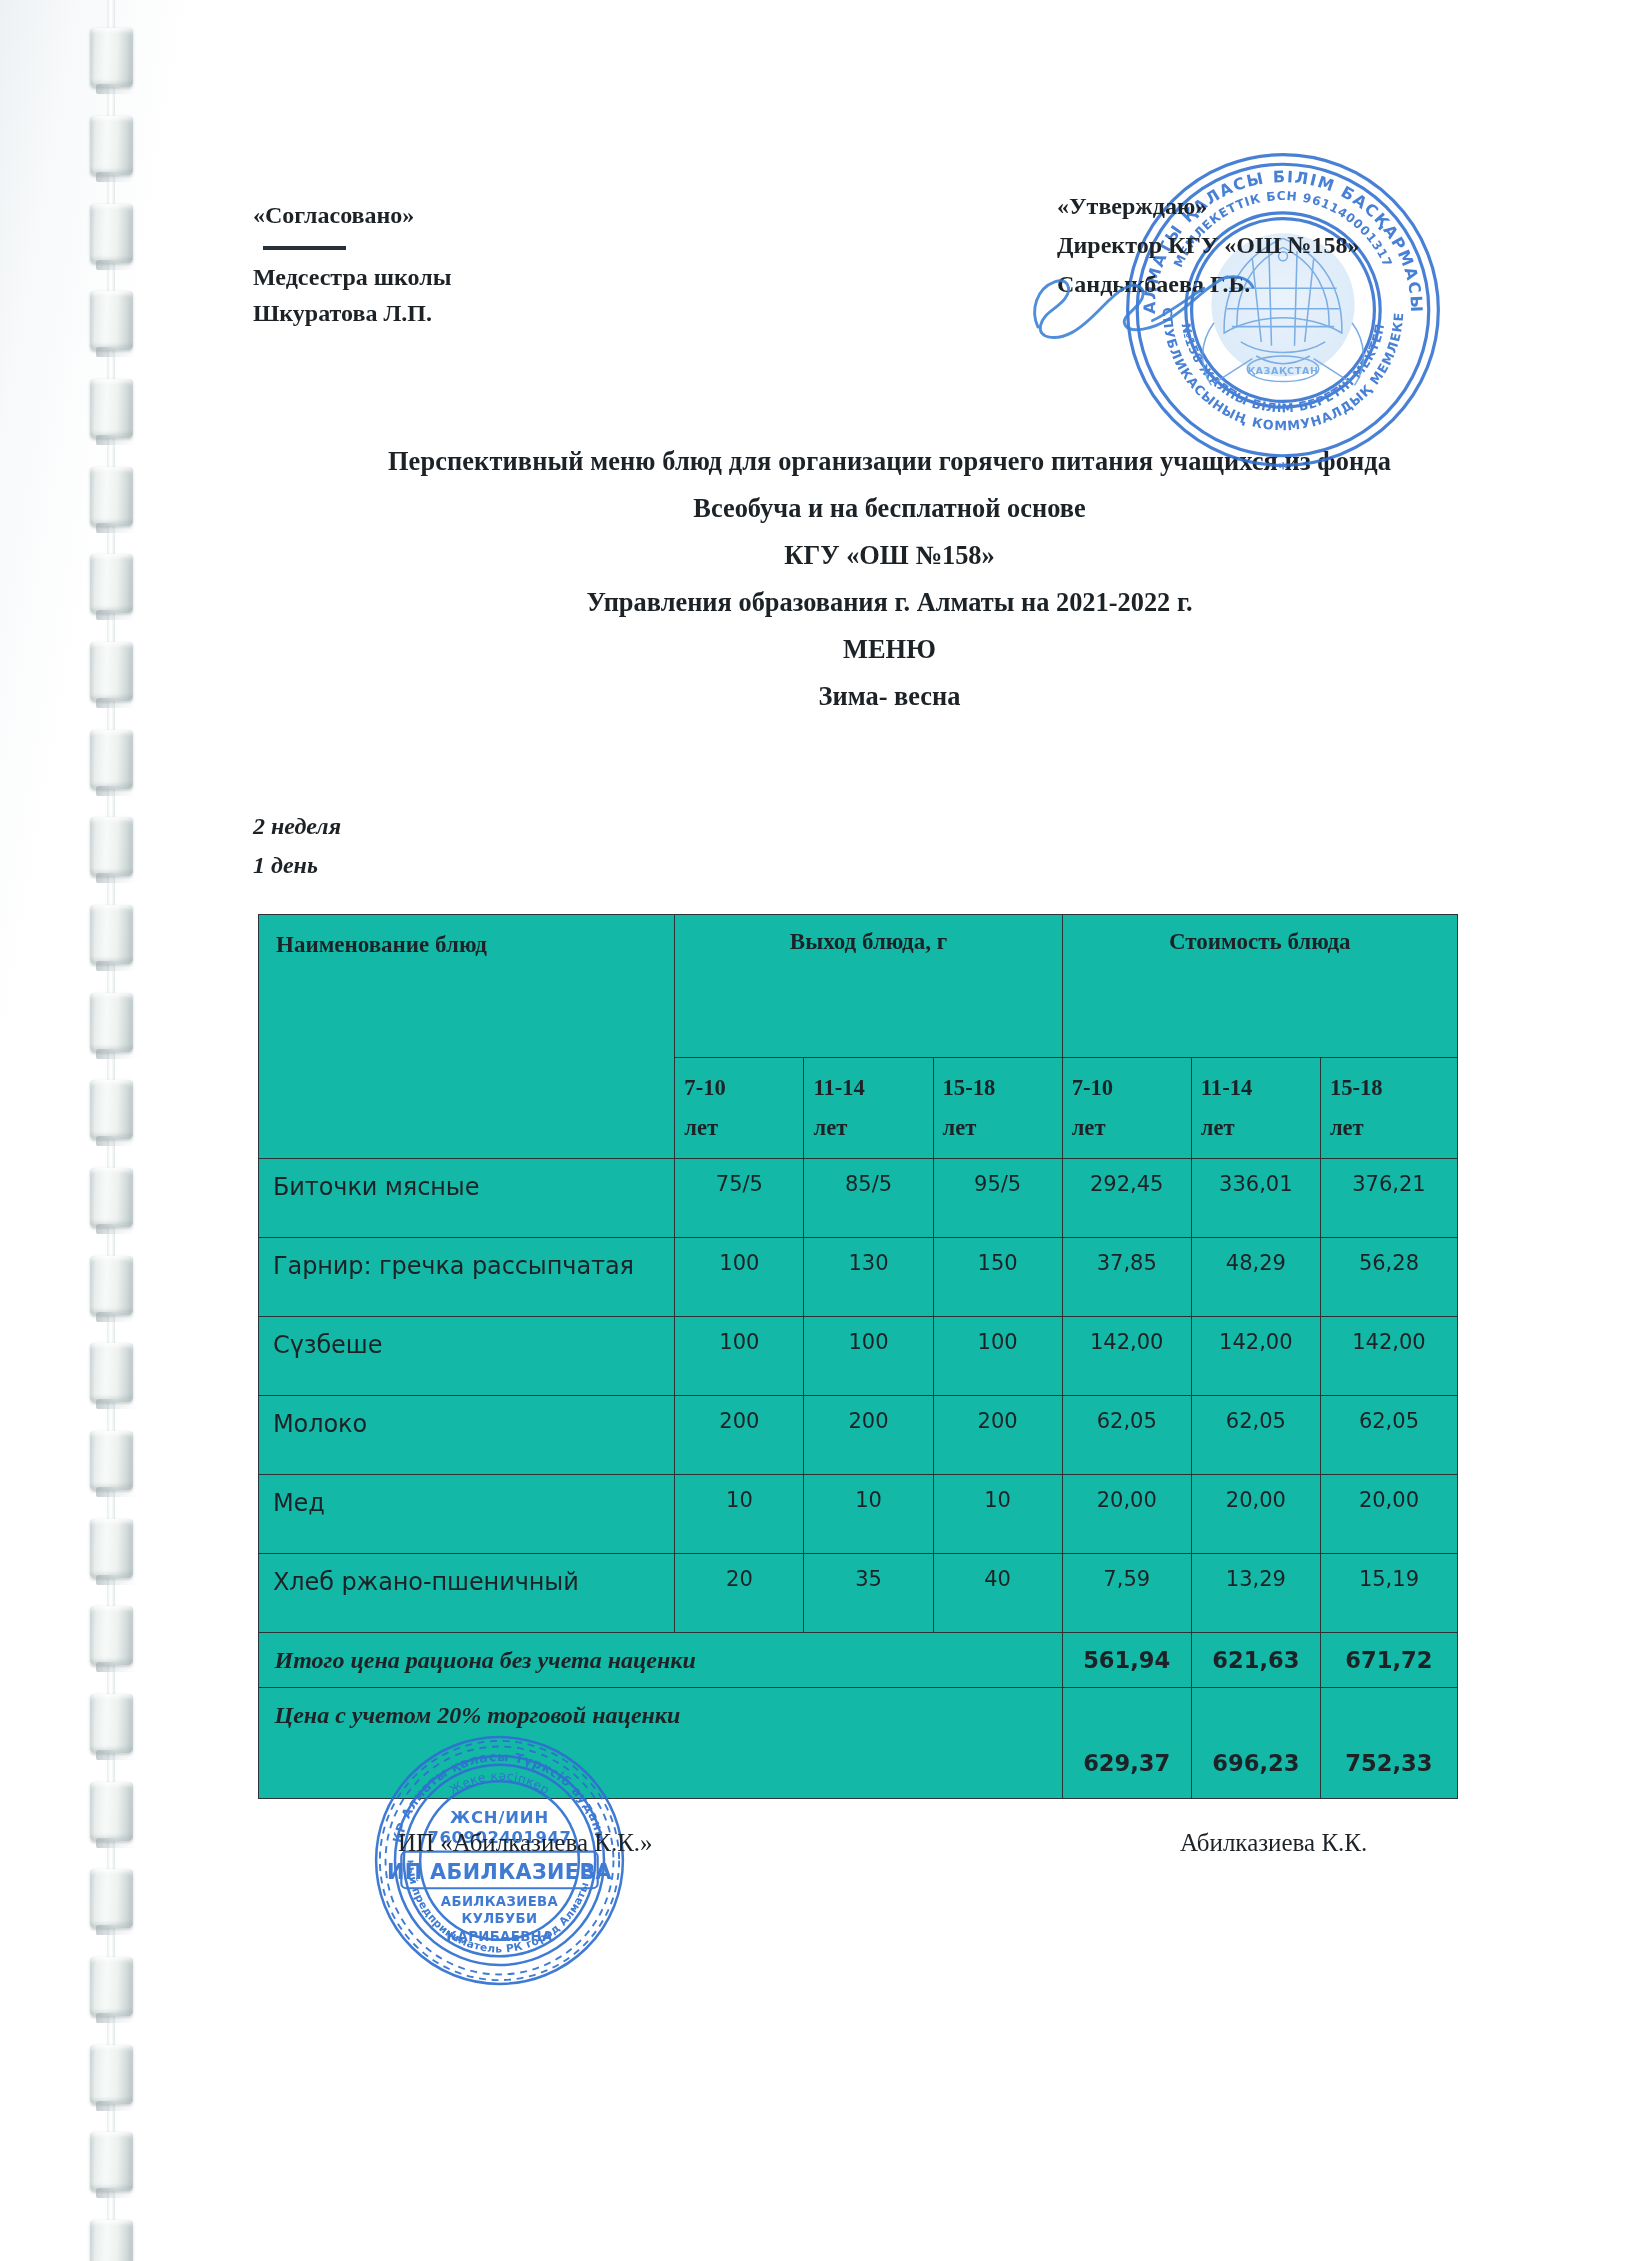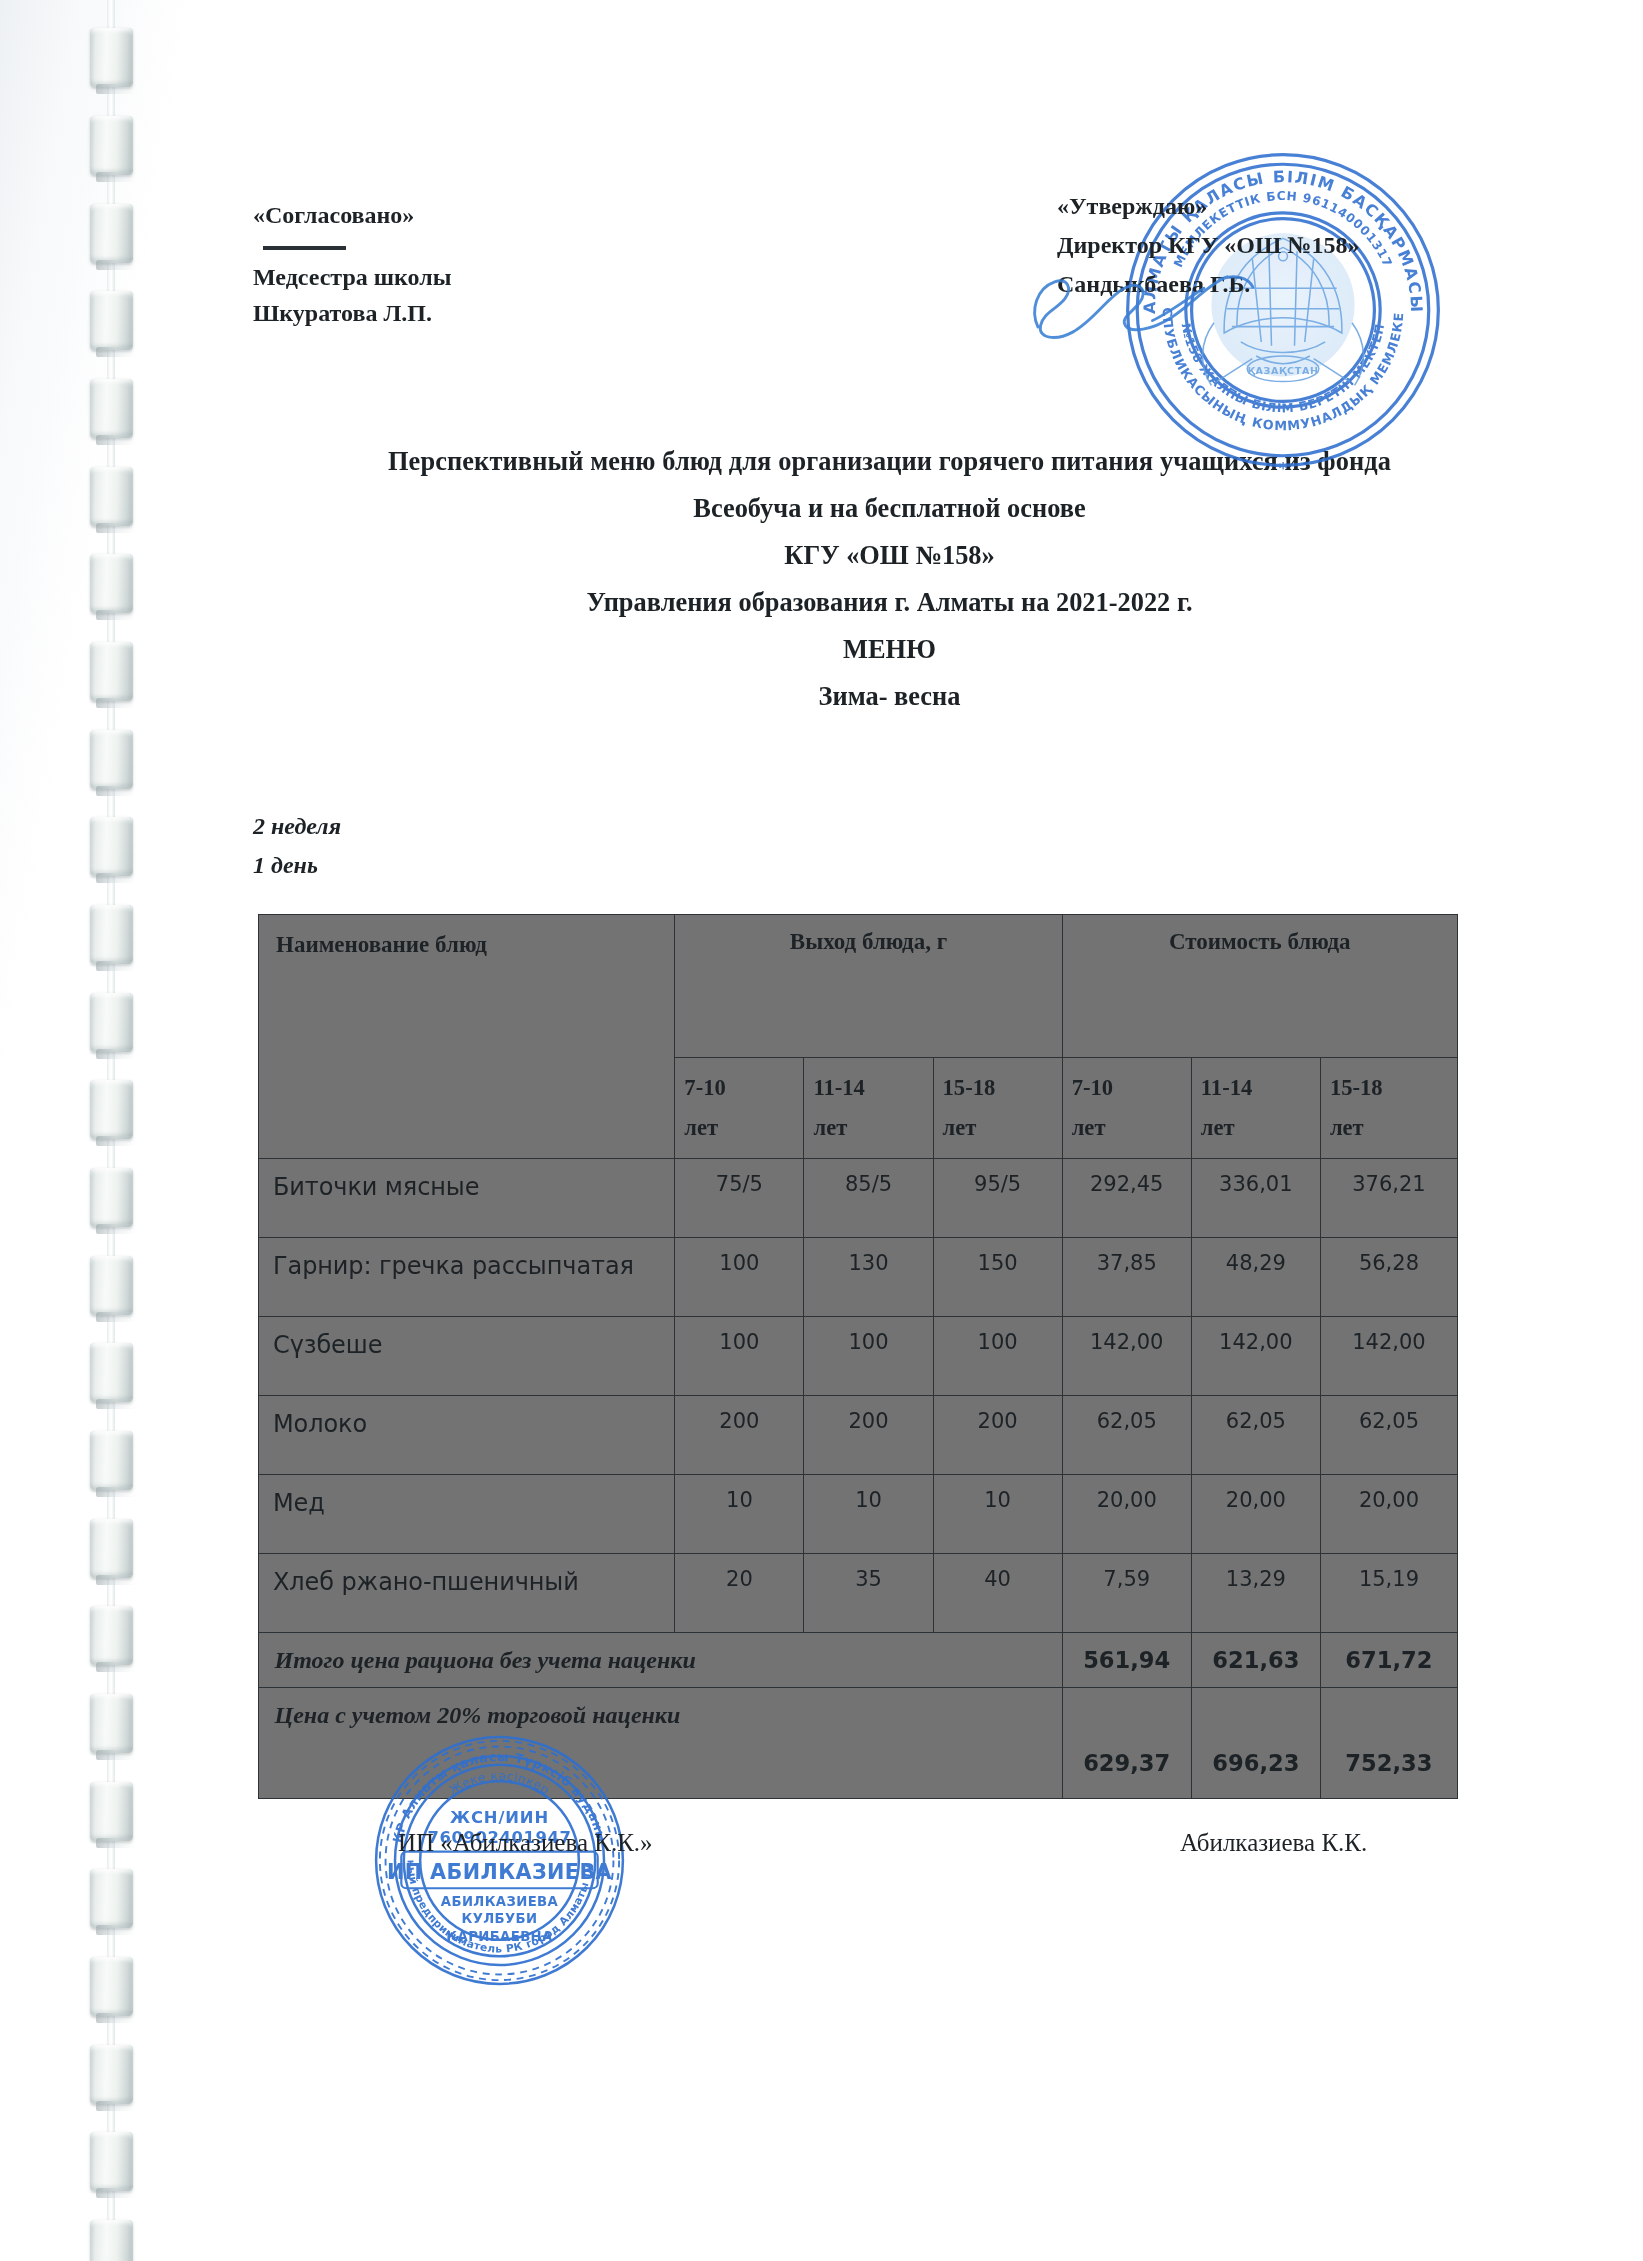--- a/index.html
+++ b/index.html
@@ -149,21 +149,21 @@
     top: 914px;
     width: 1200px;
     border-collapse: collapse;
     table-layout: fixed;
     background: #fff;
   }
   .menu-table td, .menu-table th {
     border: 1.9px solid #2c3337;
     padding: 0;
     vertical-align: top;
-    background: #737373;
+    background: #14b8a6;
   }
   .menu-table .grp-head {
     text-align: center;
     font-size: 23px;
     font-weight: 700;
     padding: 14px 5.2px 0 5.2px;
     height: 128px;
     vertical-align: top;
   }
   .menu-table .col-name-head {

